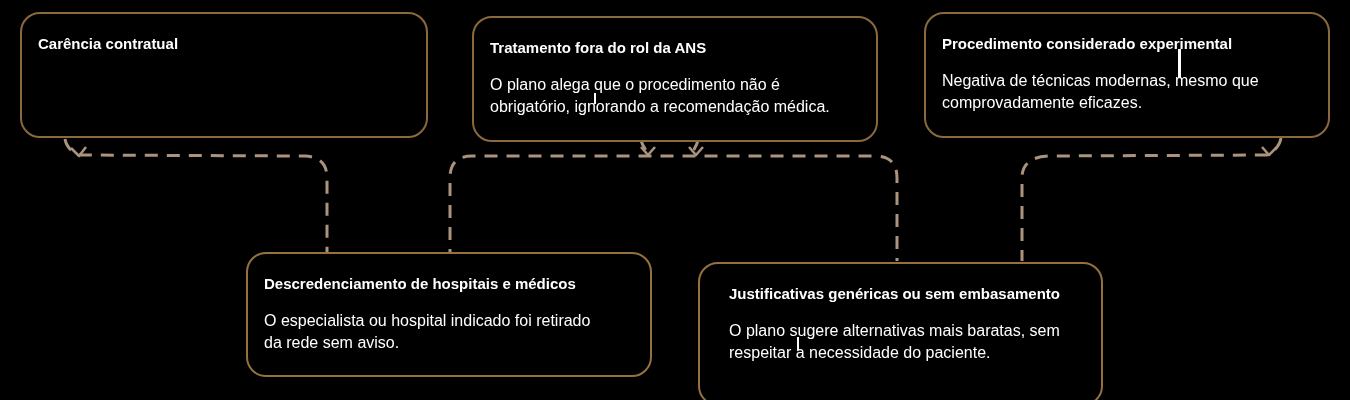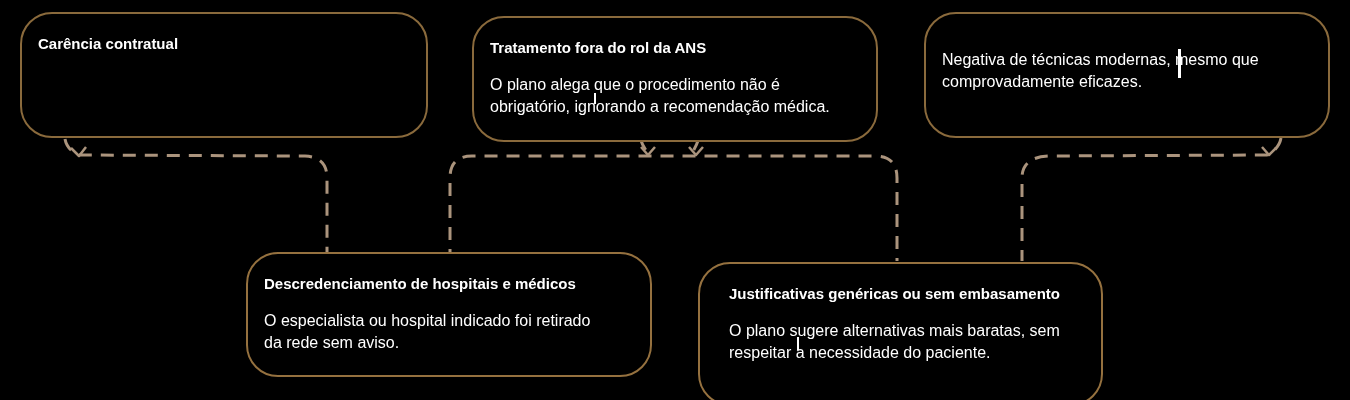--- a/index.html
+++ b/index.html
@@ -31,21 +31,21 @@
     fill: none;
     stroke: var(--connector, #ab947d);
     stroke-width: 2.5;
     stroke-linejoin: round;
   }
   .card {
     position: absolute;
     box-sizing: border-box;
     background: var(--background, #000);
     border: 2px solid var(--box-border, #8a6a3c);
-    border-radius: 32px;
+    border-radius: 20px;
     padding: 19px 16px 0 16px;
     color: var(--text, #fff);
     z-index: 2;
     overflow: hidden;
   }
   .card.bottom { border-color: var(--box-border-bottom, #95713f); }
   .card-title {
     font-weight: 700;
     font-size: 15px;
     line-height: 21px;
@@ -95,20 +95,21 @@
     <div class="card-title">Carência contratual</div>
   </div>
 
   <div class="card top" id="card-rol-ans">
     <div class="card-title">Tratamento fora do rol da ANS</div>
     <div class="card-body">O plano alega que o procedimento não é
 obrigatório, ignorando a recomendação médica.</div>
   </div>
 
   <div class="card top" id="card-experimental">
+    <div class="card-title">Procedimento considerado experimental</div>
     <div class="card-body">Negativa de técnicas modernas, mesmo que
 comprovadamente eficazes.</div>
   </div>
 
   <div class="card bottom" id="card-descredenciamento">
     <div class="card-title">Descredenciamento de hospitais e médicos</div>
     <div class="card-body">O especialista ou hospital indicado foi retirado
 da rede sem aviso.</div>
   </div>
 

